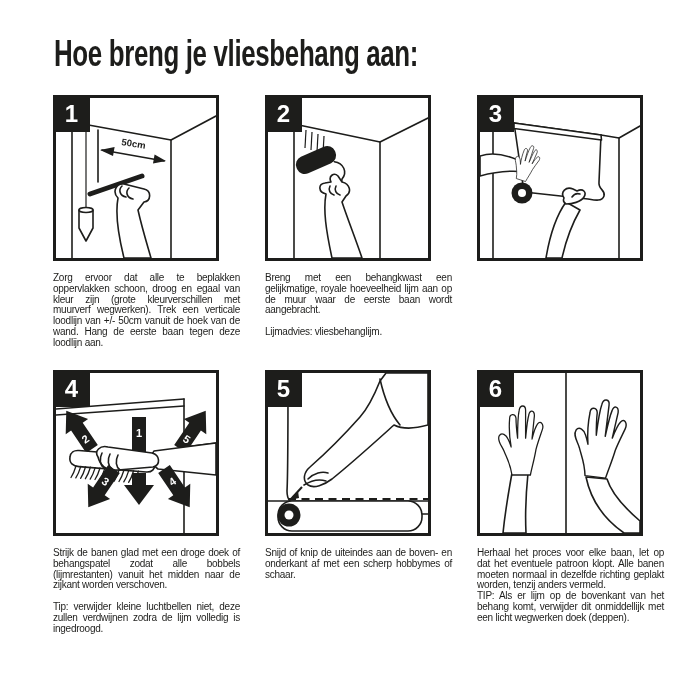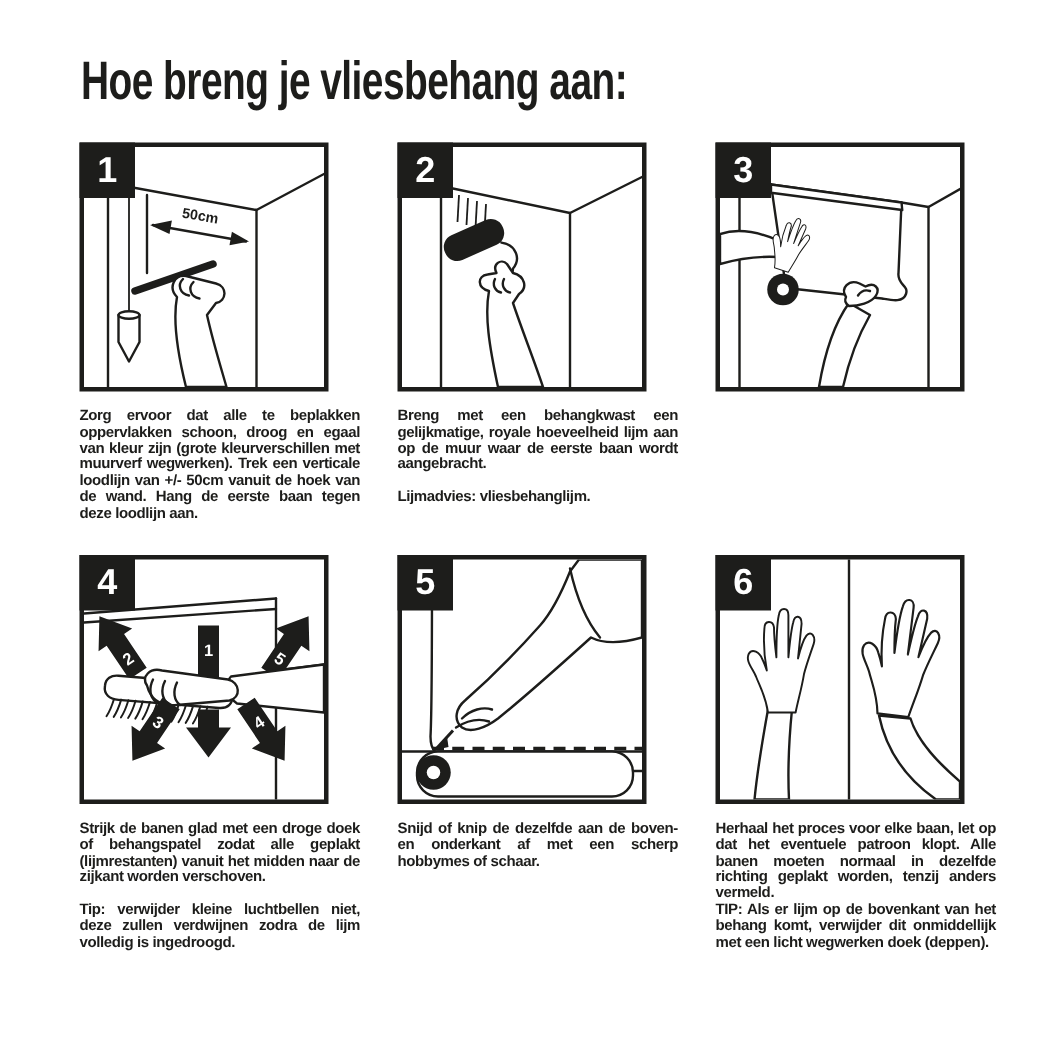--- a/index.html
+++ b/index.html
@@ -19,21 +19,21 @@
     border:3px solid #1d1d1b;background:#fff;
   }
   .panel svg{display:block;}
   .badge{
     position:absolute;left:-3px;top:-3px;width:37px;height:37px;
     background:#1d1d1b;color:#ffffff;font-weight:bold;font-size:24px;
     display:flex;align-items:center;justify-content:center;
   }
   .steptext{
     margin:12px 0 0 0;width:187px;
-    font-size:10px;font-weight:bold;line-height:10.8px;
+    font-size:10px;font-weight:normal;line-height:10.8px;
     letter-spacing:-0.25px;text-align:justify;white-space:pre-line;
     color:#1d1d1b;
   }
   
   .c1{left:53px;top:95px}.c2{left:265px;top:95px}.c3{left:477px;top:95px}
   .c4{left:53px;top:370px}.c5{left:265px;top:370px}.c6{left:477px;top:370px}
   svg .ln{stroke:#1d1d1b;stroke-width:1.6;fill:none;stroke-linecap:round;stroke-linejoin:round;}
   svg .thin{stroke:#1d1d1b;stroke-width:1.2;fill:none;}
   svg .wh{fill:#ffffff;stroke:#1d1d1b;stroke-width:1.6;stroke-linejoin:round;}
   svg .bk{fill:#1d1d1b;stroke:none;}
@@ -203,21 +203,21 @@
         <g transform="translate(108,96) rotate(146)">
           <path class="bk" d="M-7,0 L7,0 L7,-27 L13.5,-27 L0,-46 L-13.5,-27 L-7,-27 Z"></path>
           <text class="num" x="0" y="-11" transform="rotate(180 0 -15)">4</text>
         </g>
       </g>
     </svg>
     <div class="badge">
         <span>4</span>
       </div>
   </div>
-  <p class="steptext">Strijk de banen glad met een droge doek of behangspatel zodat alle geplakt (lijmrestanten) vanuit het midden naar de zijkant worden verschoven.
+  <p class="steptext">Strijk de banen glad met een droge doek of behangspatel zodat alle bobbels (lijmrestanten) vanuit het midden naar de zijkant worden verschoven.
 
 Tip: verwijder kleine luchtbellen niet, deze zullen verdwijnen zodra de lijm volledig is ingedroogd.</p>
 </div>
 
 <div class="cell c5">
   <div class="panel">
     <svg width="160" height="160" viewBox="0 0 160 160">
       <g>
         <line class="ln" x1="0" y1="128" x2="160" y2="128"></line>
         <line class="ln" x1="150" y1="141" x2="160" y2="141"></line>
@@ -235,21 +235,21 @@
         <path class="ln" d="M40,106 C46,100 54,98 60,100"></path>
         <path class="ln" d="M36,112 C44,107 52,106 58,108"></path>
         <line x1="34" y1="114" x2="23" y2="126" stroke="#1d1d1b" stroke-width="2"></line>
         <polygon class="bk" points="22,127 30,118 31,125"></polygon>
       </g>
     </svg>
     <div class="badge">
         <span>5</span>
       </div>
   </div>
-  <p class="steptext">Snijd of knip de dezelfde aan de boven- en onderkant af met een scherp hobbymes of schaar.</p>
+  <p class="steptext">Snijd of knip de uiteindes aan de boven- en onderkant af met een scherp hobbymes of schaar.</p>
 </div>
 
 <div class="cell c6">
   <div class="panel">
     <svg width="160" height="160" viewBox="0 0 160 160">
       <line class="ln" x1="86" y1="0" x2="86" y2="160"></line>
       <g>
         <path class="wh" d="M32,100 C28,122 25,140 23,160 L46,160 C45,140 46,120 48,100 Z"></path>
       </g>
       <g transform="translate(16,30) scale(0.8)">

